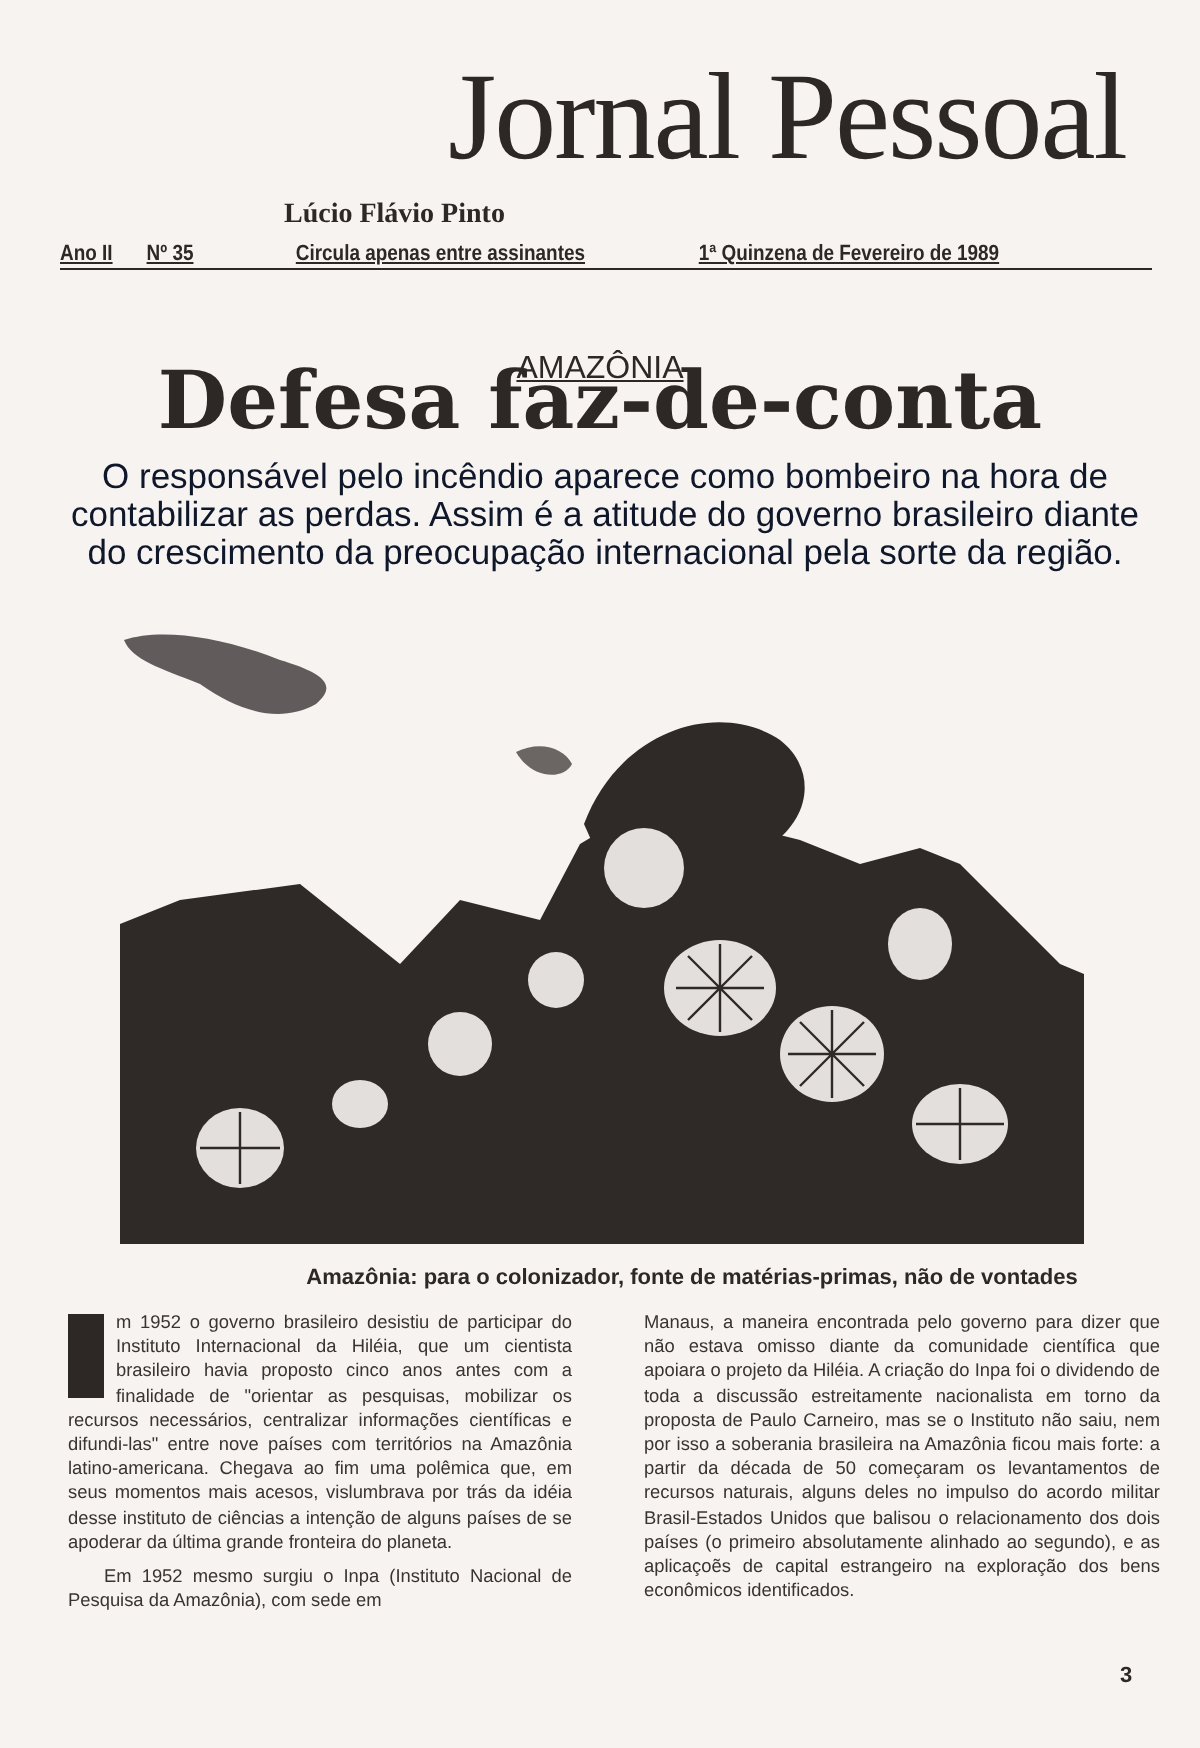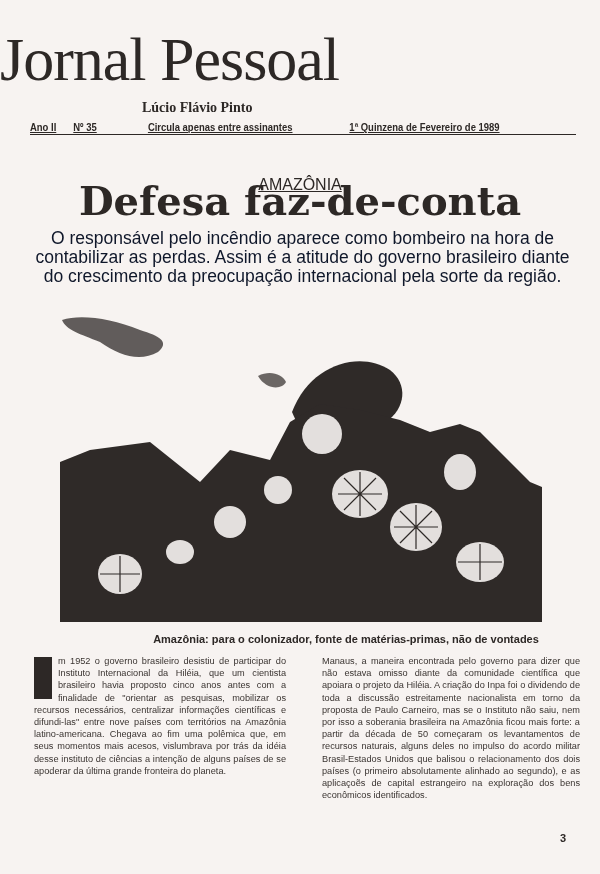--- a/index.html
+++ b/index.html
@@ -5,21 +5,21 @@
     html, body { margin:0; padding:0; }
     body {
       width:600px; height:874px; overflow:hidden;
       background:#f7f3f1;
       color:#2e2a28;
       position:relative;
       font-family:"Liberation Sans", sans-serif;
     }
     .masthead-title {
       position:absolute; left:0; width:563px; top:28px;
-      text-align:left;
+      text-align:right;
       font-family:"Liberation Serif", serif;
       font-size:62px; line-height:62px; letter-spacing:-1px;
       color:#2d2826;
     }
     .masthead-author {
       position:absolute; left:142px; top:100px;
       font-family:"Liberation Serif", serif;
       font-weight:bold; font-size:14px; color:#2d2826;
     }
     .infobar {
@@ -114,19 +114,20 @@
     <path d="M60 244 L60 280 M40 262 L80 262"></path>
     <path d="M420 232 L420 268 M398 250 L442 250"></path>
   </g>
 </svg>
 
 <div class="caption">Amazônia: para o colonizador, fonte de matérias-primas, não de vontades</div>
 
 <div class="col col-left">
   <div class="dropcap">E</div>
   <p>m 1952 o governo brasileiro desistiu de participar do Instituto Internacional da Hiléia, que um cientista brasileiro havia proposto cinco anos antes com a finalidade de "orientar as pesquisas, mobilizar os recursos necessários, centralizar informações científicas e difundi-las" entre nove países com territórios na Amazônia latino-americana. Chegava ao fim uma polêmica que, em seus momentos mais acesos, vislumbrava por trás da idéia desse instituto de ciências a intenção de alguns países de se apoderar da última grande fronteira do planeta.</p>
+  <p>Em 1952 mesmo surgiu o Inpa (Instituto Nacional de Pesquisa da Amazônia), com sede em</p>
 </div>
 
 <div class="col col-right">
   <p>Manaus, a maneira encontrada pelo governo para dizer que não estava omisso diante da comunidade científica que apoiara o projeto da Hiléia. A criação do Inpa foi o dividendo de toda a discussão estreitamente nacionalista em torno da proposta de Paulo Carneiro, mas se o Instituto não saiu, nem por isso a soberania brasileira na Amazônia ficou mais forte: a partir da década de 50 começaram os levantamentos de recursos naturais, alguns deles no impulso do acordo militar Brasil-Estados Unidos que balisou o relacionamento dos dois países (o primeiro absolutamente alinhado ao segundo), e as aplicaçoẽs de capital estrangeiro na exploração dos bens econômicos identificados.</p>
 </div>
 
 <div class="page-number">3</div>
 
 </body></html>

